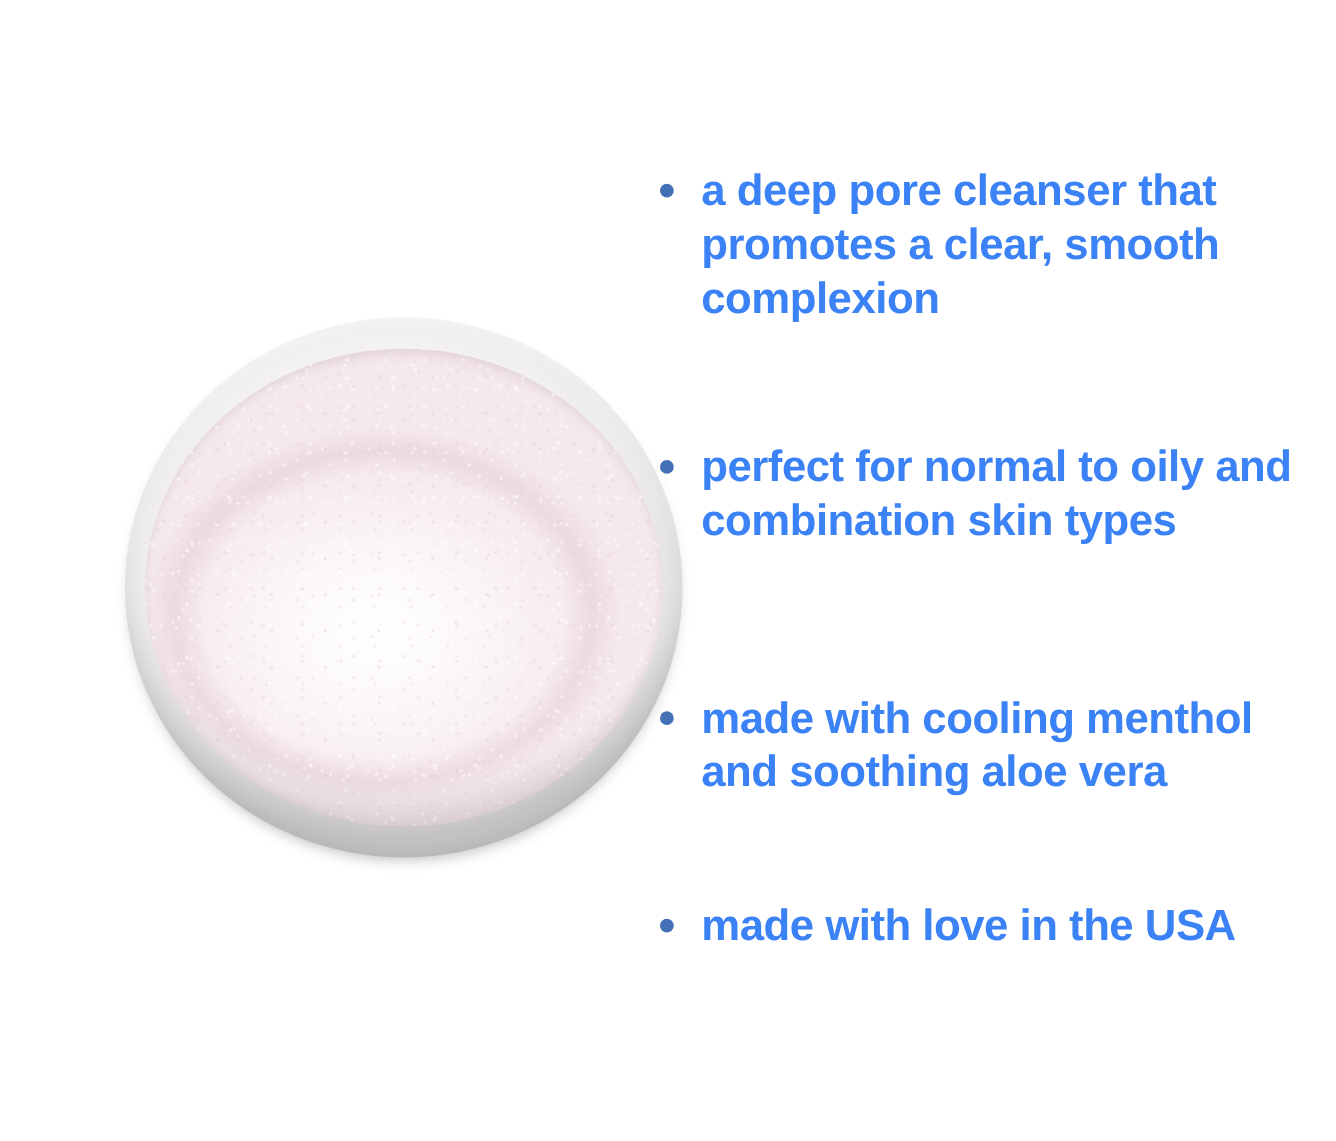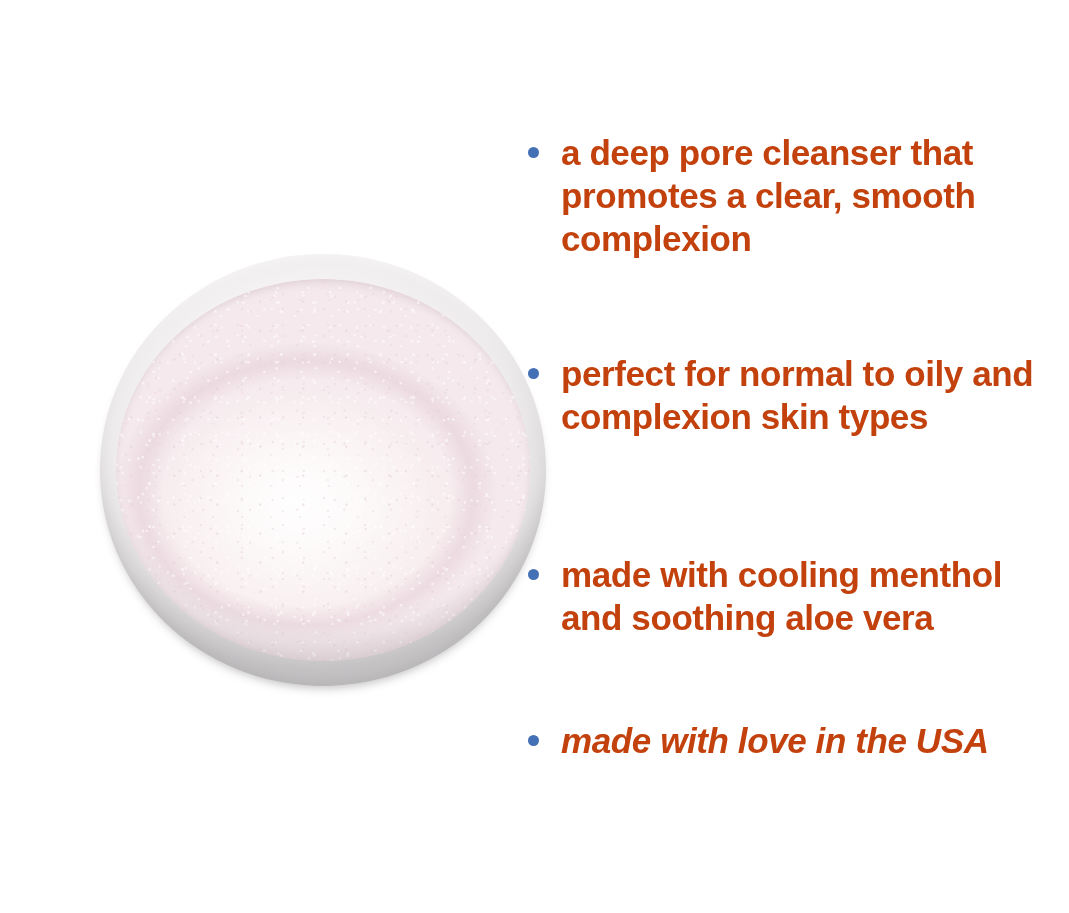--- a/index.html
+++ b/index.html
@@ -144,32 +144,32 @@
     width: 541px;
     margin: 0;
     padding: 0;
     list-style: none;
   }
 
   .feature-item {
     position: absolute;
     display: flex;
     align-items: flex-start;
-    color: #c2410c;
+    color: #3b82f6;
     font-size: 35px;
     font-weight: bold;
     line-height: 43px;
     letter-spacing: -0.4px;
     white-space: pre-line;
   }
 
   .feature-item.i0 { top: 0px;   }
   .feature-item.i1 { top: 221px; }
   .feature-item.i2 { top: 422px; }
-  .feature-item.i3 { top: 588px; font-style: italic; }
+  .feature-item.i3 { top: 588px; }
 
   .bullet-marker {
     flex: 0 0 auto;
     width: 11px;
     height: 11px;
     margin-top: 16px;
     margin-right: 22px;
     border-radius: 50%;
     background: #4470b6;
   }
@@ -199,21 +199,21 @@
     <li class="feature-item i0">
       <span class="bullet-marker"></span>
       <span class="feature-text">a deep pore cleanser that
 promotes a clear, smooth
 complexion</span>
     </li>
 
     <li class="feature-item i1">
       <span class="bullet-marker"></span>
       <span class="feature-text">perfect for normal to oily and
-complexion skin types</span>
+combination skin types</span>
     </li>
 
     <li class="feature-item i2">
       <span class="bullet-marker"></span>
       <span class="feature-text">made with cooling menthol
 and soothing aloe vera</span>
     </li>
 
     <li class="feature-item i3">
       <span class="bullet-marker"></span>

